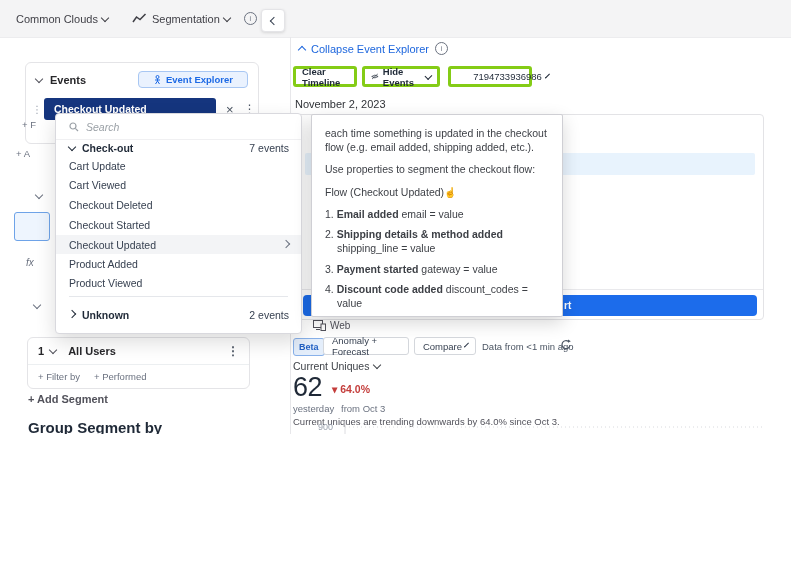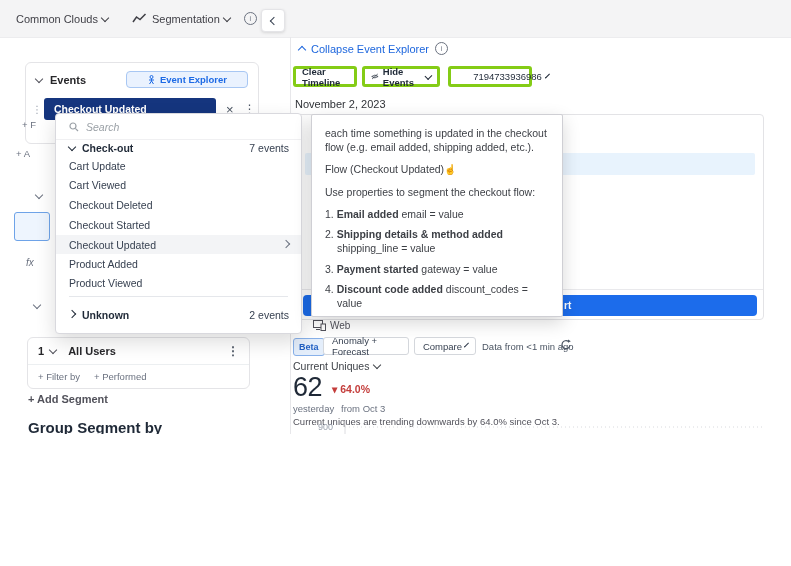--- a/index.html
+++ b/index.html
@@ -18,21 +18,21 @@
             border:1px solid #6b7280;border-radius:50%;font-size:7px;color:#6b7280;line-height:1;}
   .collapse-btn{left:261px;top:9px;width:22px;height:21px;background:#fff;border:1px solid #e4e4e7;
                 border-radius:4px;box-shadow:0 1px 3px rgba(0,0,0,.12);display:flex;align-items:center;
                 justify-content:center;color:#374151;cursor:pointer;}
   
   .vdivider{left:290px;top:37px;width:1px;height:529px;background:#e7e7ea;}
   .card{background:#fff;border:1px solid #e4e4e7;border-radius:6px;}
   .events-card{left:25px;top:62px;width:232px;height:80px;}
   .card-head{display:flex;align-items:center;padding:8px 10px;font-size:11px;font-weight:bold;color:#27272a;}
   .ee-btn{margin-left:auto;display:flex;align-items:center;gap:4px;background:#eaf2fe;border:1px solid #a8c7f3;
-          border-radius:4px;color:#1d6ae5;font-size:9.5px;font-weight:600;padding:2px 20px;cursor:pointer;}
+          border-radius:4px;color:#1d6ae5;font-size:9.5px;font-weight:600;padding:2px 14px;cursor:pointer;}
   .event-row{display:flex;align-items:center;padding:0 8px 0 6px;height:26px;}
   .drag{color:#9ca3af;font-size:10px;letter-spacing:-1px;width:12px;}
   .event-chip{flex:0 0 172px;height:22px;background:#15357e;border-radius:3px;color:#fff;font-size:10.5px;
               font-weight:bold;display:flex;align-items:center;padding:0 10px;box-sizing:border-box;cursor:pointer;}
   .xbtn{margin-left:10px;color:#4b5563;font-size:13px;cursor:pointer;}
   .kebab{margin-left:10px;color:#4b5563;font-size:12px;cursor:pointer;}
   .frag{font-size:9.5px;color:#6b7280;}
   
   .dropdown{left:55px;top:113px;width:245px;height:219px;background:#fff;border:1px solid #d9d9de;
             border-radius:4px;box-shadow:0 8px 20px rgba(0,0,0,.14);z-index:30;font-size:10.5px;color:#374151;}
@@ -231,22 +231,22 @@
   <div class="abs timeline">
     <div class="tl-highlight"></div>
     <div class="tl-footdiv"></div>
     <div class="tl-btn">
       <span>rt</span>
     </div>
   </div>
 
   <div class="abs popover">
     <p>each time something is updated in the checkout flow (e.g. email added, shipping added, etc.).</p>
+    <p>Use properties to segment the checkout flow:</p>
     <p><span>Flow (Checkout Updated)</span><span class="cursor-glyph">☝</span></p>
-    <p>Use properties to segment the checkout flow:</p>
     <div class="pp-step"><span>1.</span> <b>Email added</b> <span>email = value</span></div>
     <div class="pp-step"><span>2.</span> <b>Shipping details &amp; method added</b> <span>shipping_line = value</span></div>
     <div class="pp-step"><span>3.</span> <b>Payment started</b> <span>gateway = value</span></div>
     <div class="pp-step"><span>4.</span> <b>Discount code added</b> <span>discount_codes = value</span></div>
   </div>
 
   <div class="abs web-label">
     <svg width="13" height="11" viewBox="0 0 13 11">
       <rect x="0.5" y="0.5" width="9" height="7" fill="none" stroke="#52525b" stroke-width="1"></rect>
       <line x1="3" y1="9.5" x2="7" y2="9.5" stroke="#52525b" stroke-width="1"></line>

